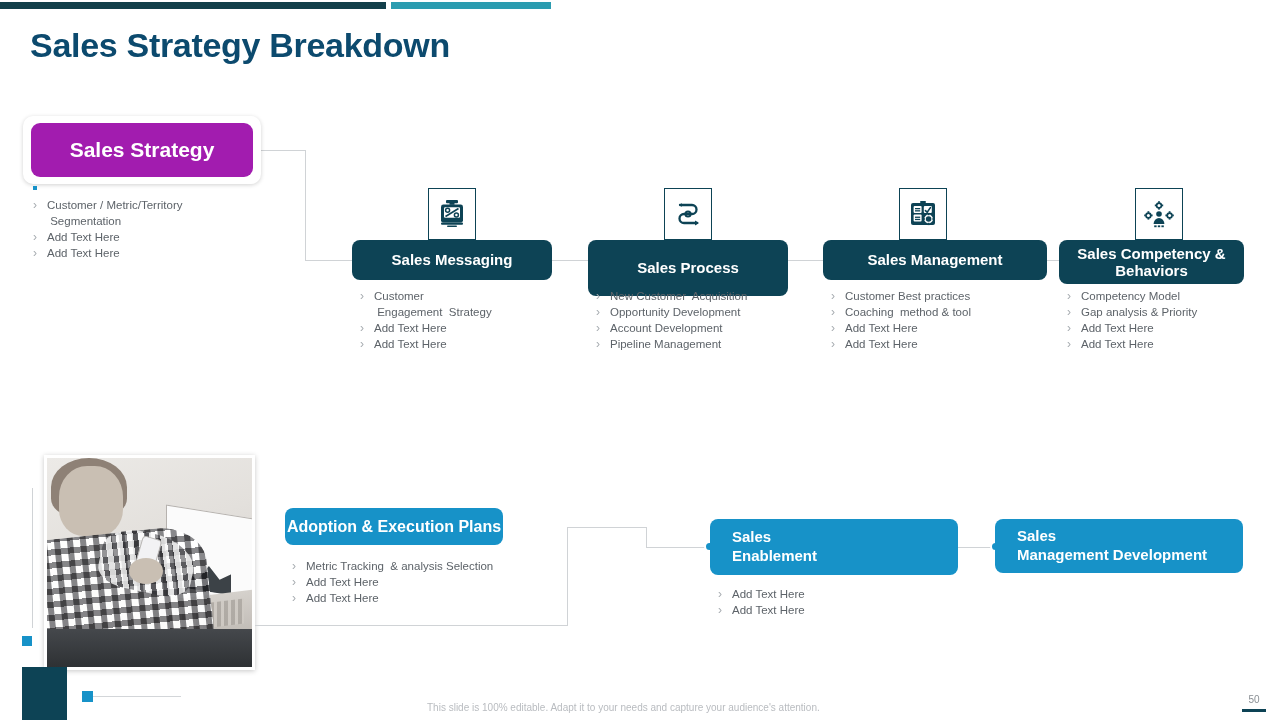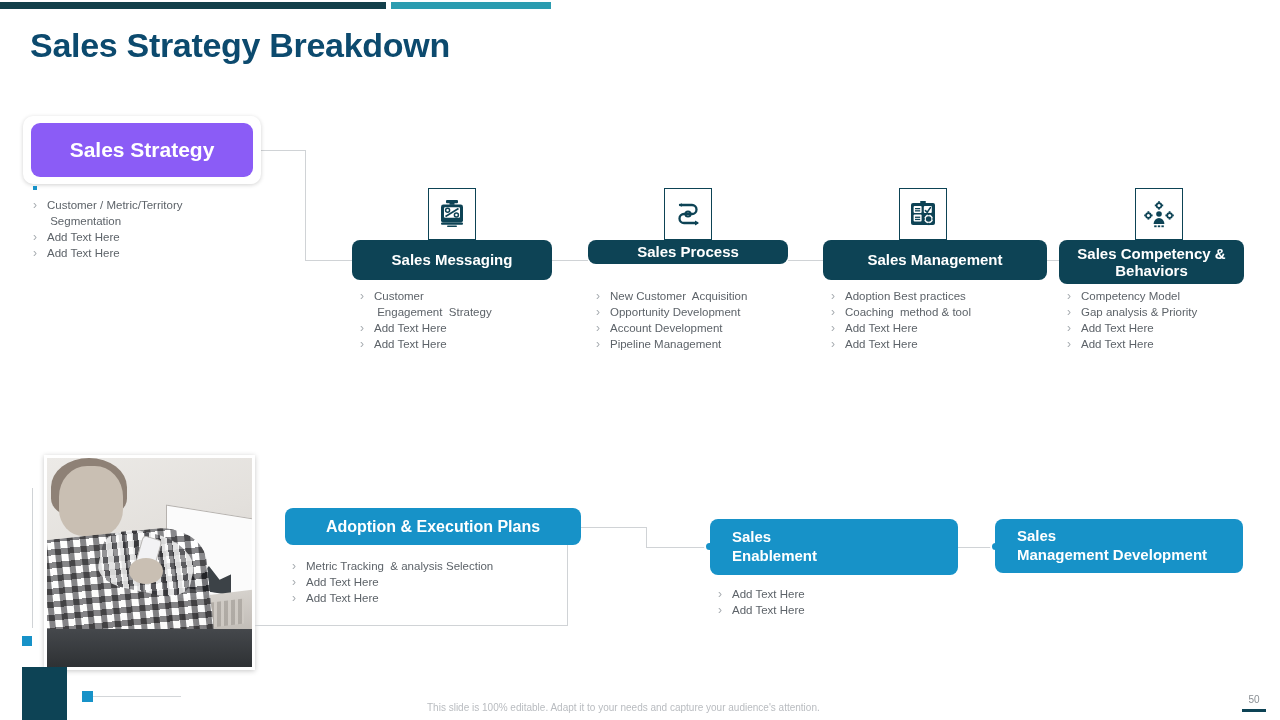--- a/index.html
+++ b/index.html
@@ -32,21 +32,21 @@
   .ln { position: absolute; background: #d0d3d6; }
 
   
   .root-card {
     position: absolute; left: 23px; top: 116px; width: 238px; height: 68px;
     background: #ffffff; border-radius: 10px;
     box-shadow: 0 1px 4px rgba(0,0,0,0.18);
     display: flex; align-items: center; justify-content: center;
   }
   .root-inner {
-    width: 222px; height: 54px; background: #8b5cf6; border-radius: 9px;
+    width: 222px; height: 54px; background: #a21caf; border-radius: 9px;
     display: flex; align-items: center; justify-content: center;
     color: #ffffff; font-size: 21px; font-weight: bold;
   }
 
   
   .pill-dark {
     position: absolute; background: #0d4355; border-radius: 8px;
     display: flex; align-items: center; justify-content: center;
     color: #fff; font-weight: bold; font-size: 15px; text-align: center;
     line-height: 1.15; padding: 0 6px;
@@ -223,21 +223,21 @@
   </div>
 
   <div class="icon-box" style="left:664px; top:188px;">
     <svg width="30" height="26" viewBox="0 0 30 26">
       <path d="M7 4 H19 a4.5 4.5 0 0 1 0 9 H11 a4.5 4.5 0 0 0 0 9 H24" fill="none" stroke="#0d4355" stroke-width="2.3" stroke-linecap="round"></path>
       <path d="M9 2.2 L6 4 L9 5.8 Z" fill="#0d4355"></path>
       <path d="M22 19.6 L26 22 L22 24.4 Z" fill="#0d4355"></path>
       <circle cx="15" cy="13" r="2.6" fill="none" stroke="#0d4355" stroke-width="2"></circle>
     </svg>
   </div>
-  <div class="pill-dark" style="left:588px; top:240px; width:200px; height:24px;">
+  <div class="pill-dark" style="left:588px; top:240px; width:200px; height:56px;">
     <span>Sales Process</span>
   </div>
   <div class="blist" style="left:596px; top:288px; width:220px;">
     <div class="row">
         <span class="chev">›</span>
         <span class="txt">New Customer  Acquisition</span>
       </div>
     <div class="row">
         <span class="chev">›</span>
         <span class="txt">Opportunity Development</span>
@@ -274,21 +274,21 @@
         <rect x="23.4" y="18.1" width="2.3" height="1.8"></rect>
       </g>
     </svg>
   </div>
   <div class="pill-dark" style="left:823px; top:240px; width:224px; height:40px;">
     <span>Sales Management</span>
   </div>
   <div class="blist" style="left:831px; top:288px; width:220px;">
     <div class="row">
         <span class="chev">›</span>
-        <span class="txt">Adoption Best practices</span>
+        <span class="txt">Customer Best practices</span>
       </div>
     <div class="row">
         <span class="chev">›</span>
         <span class="txt">Coaching  method &amp; tool</span>
       </div>
     <div class="row">
         <span class="chev">›</span>
         <span class="txt">Add Text Here</span>
       </div>
     <div class="row">
@@ -374,21 +374,21 @@
 
   <div class="ln" style="left:32px; top:488px; width:1px; height:140px;"></div>
 
   <div class="ln" style="left:255px; top:625px; width:312px; height:1px;"></div>
   <div class="ln" style="left:567px; top:527px; width:1px; height:99px;"></div>
   <div class="ln" style="left:567px; top:527px; width:80px; height:1px;"></div>
   <div class="ln" style="left:646px; top:527px; width:1px; height:21px;"></div>
   <div class="ln" style="left:646px; top:547px; width:64px; height:1px;"></div>
   <div class="ln" style="left:958px; top:547px; width:38px; height:1px;"></div>
 
-  <div class="pill-blue" style="left:285px; top:508px; width:296px; height:37px; justify-content:center; font-size:16px;align-items:center;">
+  <div class="pill-blue" style="left:285px; top:508px; width:218px; height:37px; justify-content:center; font-size:16px;align-items:center;">
     <span>Adoption &amp; Execution Plans</span>
   </div>
   <div class="blist" style="left:292px; top:558px; width:270px;">
     <div class="row">
         <span class="chev">›</span>
         <span class="txt">Metric Tracking  &amp; analysis Selection</span>
       </div>
     <div class="row">
         <span class="chev">›</span>
         <span class="txt">Add Text Here</span>

